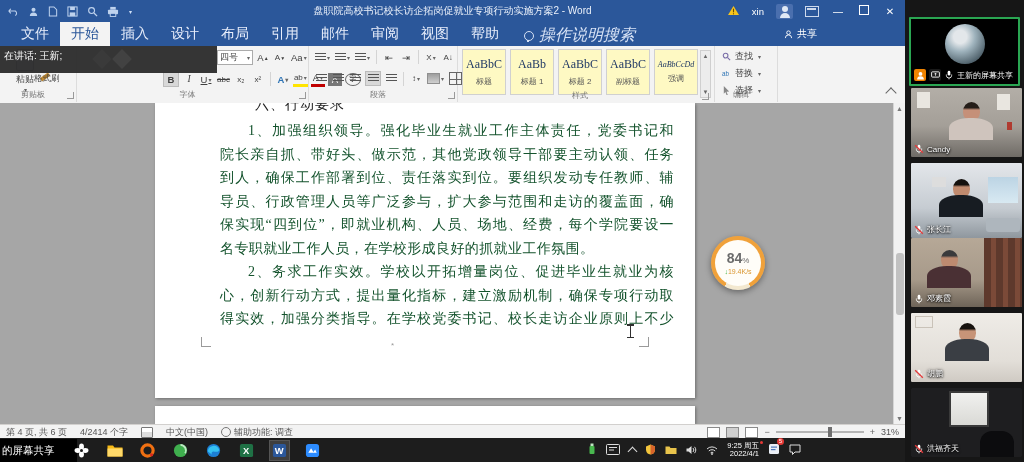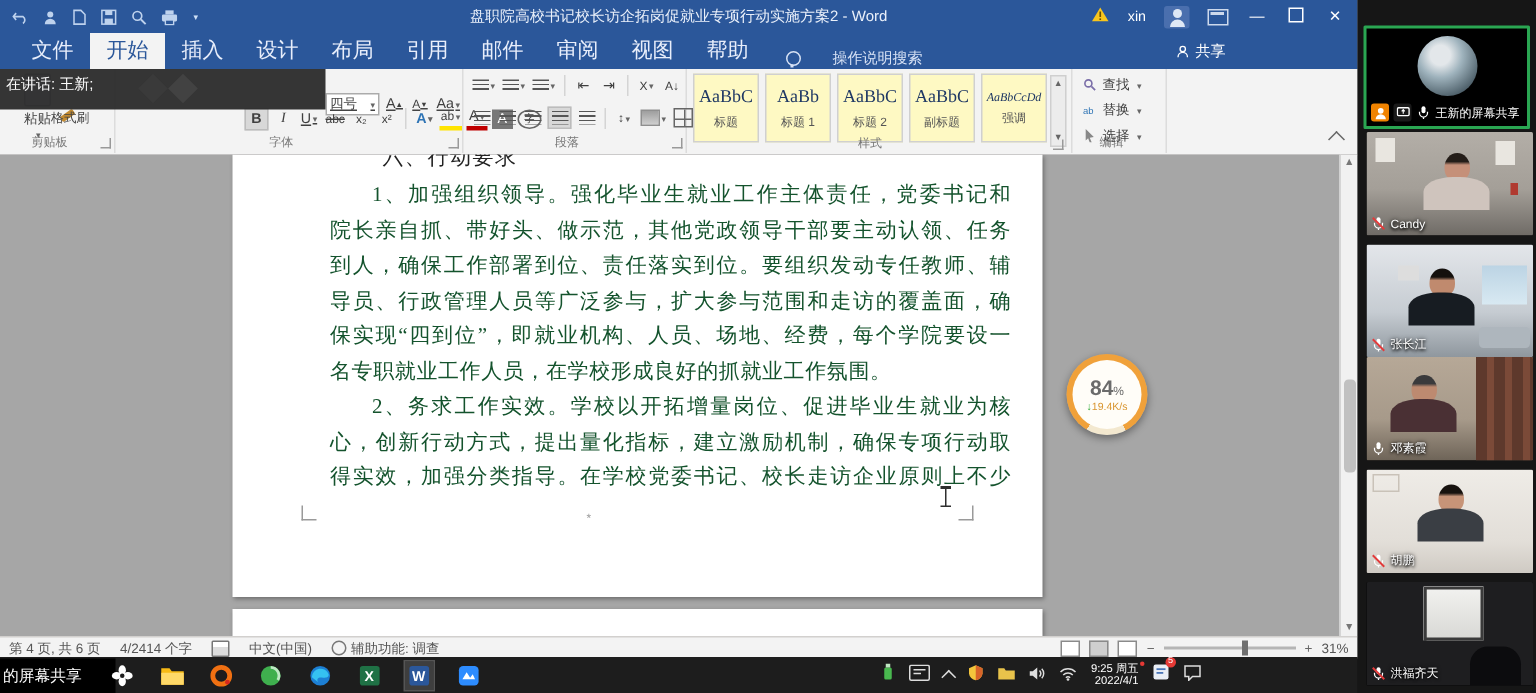--- a/index.html
+++ b/index.html
@@ -19,21 +19,21 @@
   .tb-avatar:after{content:"";position:absolute;left:3.5px;top:9px;width:10px;height:5px;border-radius:5px 5px 0 0;background:#dfe8f5;}
   .winbtn{font-size:10px;color:#fff;width:14px;text-align:center;}
   .maxbox{width:8px;height:8px;border:1px solid #fff;}
   .ribbonopt{width:12px;height:9px;border:1px solid #cdd9ec;position:relative;}
   .ribbonopt:before{content:"";position:absolute;left:1px;top:1px;width:9px;height:2px;background:#cdd9ec;}
   
   .tabrow{position:absolute;left:0;top:22px;width:905px;height:24px;background:#2b579a;display:flex;align-items:flex-end;color:#e8eefb;}
   #tabs{display:flex;height:100%;align-items:stretch;padding-left:10px;}
   .tab{padding:0 11px;font-size:14px;display:flex;align-items:center;}
   .tab.active{background:#f3f3f3;color:#2b579a;}
-  .tab-search{display:flex;align-items:center;gap:21px;margin-left:14px;font-size:10px;color:#d7e2f5;}
+  .tab-search{display:flex;align-items:center;gap:5px;margin-left:14px;font-size:16px;color:#d7e2f5;font-style:italic;}
   .bulb{width:8px;height:8px;border:1px solid #d7e2f5;border-radius:50%;position:relative;}
   .bulb:after{content:"";position:absolute;left:2px;top:8px;width:2px;height:2px;background:#d7e2f5;}
   .share-btn{position:absolute;right:88px;bottom:5px;display:flex;gap:4px;align-items:center;font-size:10px;color:#fff;}
   
   .ribbon{position:absolute;left:0;top:46px;width:905px;height:57px;background:#f3f3f3;border-bottom:1px solid #d2d0ce;font-size:9px;color:#444;}
   .rgroup{position:absolute;top:0;height:56px;border-right:1px solid #dcdcdc;}
   .glabel{position:absolute;bottom:2px;left:0;right:10px;text-align:center;font-size:8px;color:#777;}
   .launcher{position:absolute;bottom:3px;right:2px;width:6px;height:6px;border-left:1px solid #999;border-top:1px solid #999;transform:rotate(180deg);}
   .rrow{position:absolute;display:flex;align-items:center;gap:3px;}
   .rbtn{min-width:12px;height:13px;display:flex;align-items:center;justify-content:center;padding:0 1px;color:#3f3f3f;font-size:9.5px;}
@@ -255,21 +255,21 @@
           <span class="brush"></span>
         </div>
         <div class="rrow" style="left:34px;top:27px;font-size:8.5px;color:#444;">
           <span>格式刷</span>
         </div>
         <div class="glabel">剪贴板</div>
         <div class="launcher"></div>
       </div>
 
       <div class="rgroup" style="left:77px;width:231px;">
-        <div class="rrow" style="left:140px;top:16px;text-decoration:underline;">
+        <div class="rrow" style="left:140px;top:4px;">
           <span class="sizebox">
               <span>四号</span>
               <span class="caret">▾</span>
             </span>
           <span class="rbtn">A<sup style="font-size:5px">▲</sup></span>
           <span class="rbtn" style="font-size:8px;">A<sup style="font-size:5px">▼</sup></span>
           <span class="rbtn">Aa<span class="caret">▾</span></span>
         </div>
         <div class="rrow" style="left:86px;top:25px;">
           <span class="rbtn shaded" style="font-weight:bold;">B</span>

